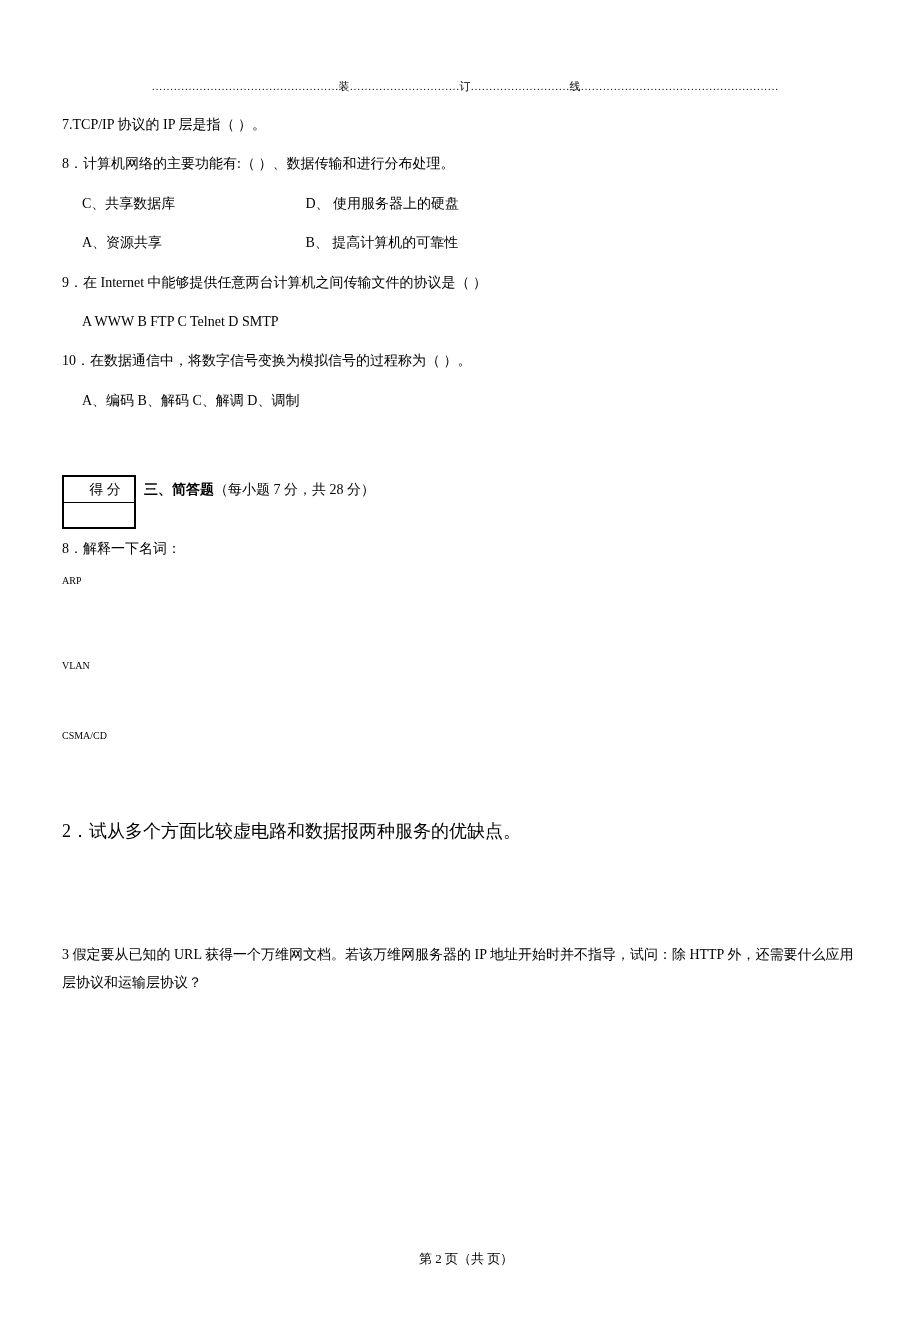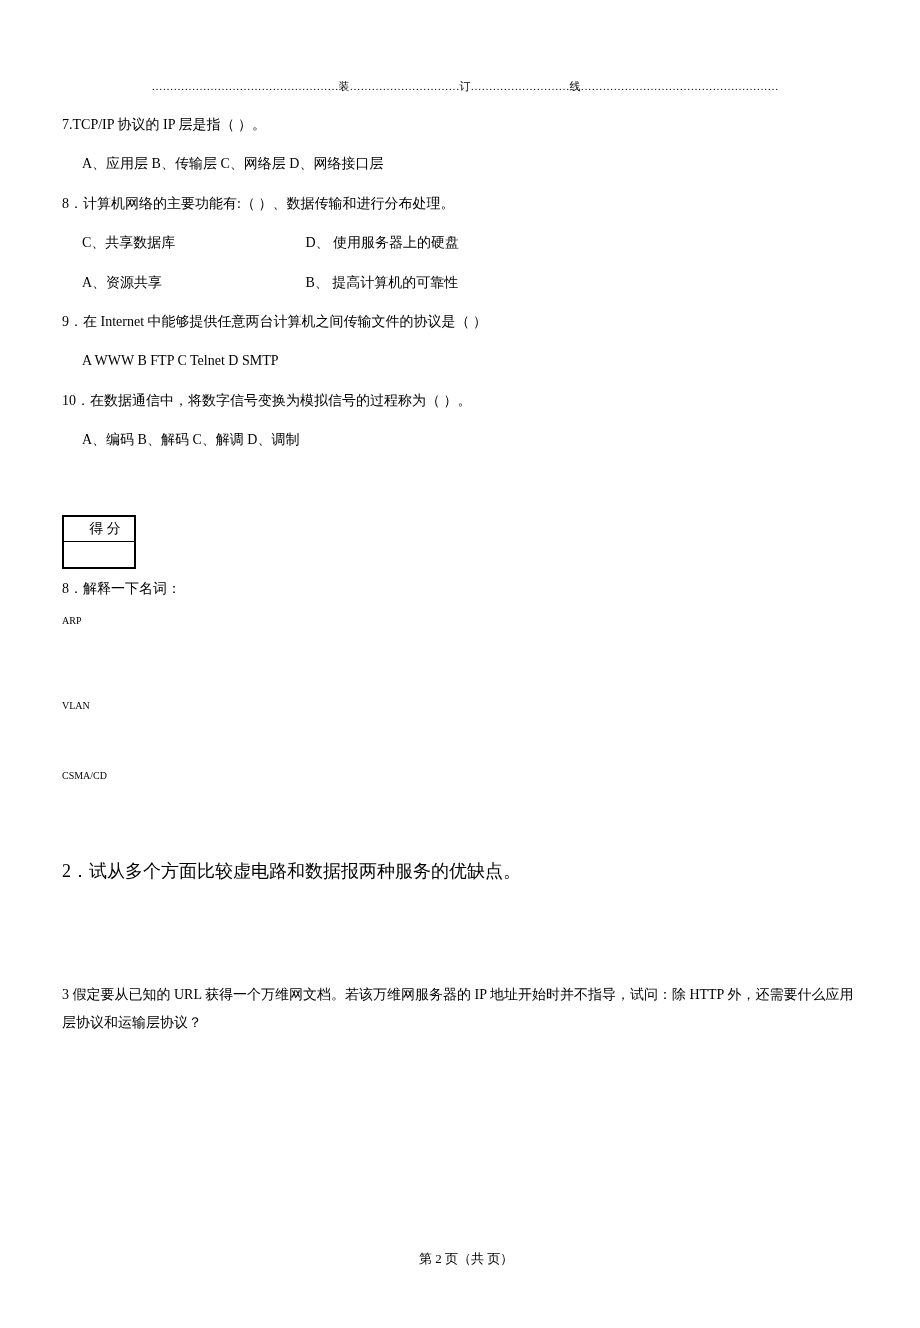--- a/index.html
+++ b/index.html
@@ -80,23 +80,20 @@
 
 <div class="binding-line">
   <span>……………………………………………</span><span>装</span><span>…………………………</span><span>订</span><span>………………………</span><span>线</span><span>………………………………………………</span>
 </div>
 
 <div class="content">
 
   <div class="question-line">
     <span>7.TCP/IP 协议的 IP 层是指（   ）。</span>
   </div>
-  <div class="question-line indent">
-    <span>A、应用层   B、传输层   C、网络层   D、网络接口层</span>
-  </div>
 
   <div class="question-line">
     <span>8．计算机网络的主要功能有:（    ）、数据传输和进行分布处理。</span>
   </div>
   <div class="question-line indent">
     <span class="opt-gap" style="width:220px;">C、共享数据库</span>
     <span>D、 使用服务器上的硬盘</span>
   </div>
   <div class="question-line indent">
     <span class="opt-gap" style="width:220px;">A、资源共享</span>
@@ -121,20 +118,23 @@
     <table class="score-box">
       <tbody>
           <tr>
             <td>得  分</td>
           </tr>
       <tr>
             <td></td>
           </tr>
     </tbody>
       </table>
+    <div class="section-title">
+      <b>三、简答题</b><span>（每小题 7 分，共 28 分）</span>
+    </div>
   </div>
 
   <div class="q-block" style="margin-top:6px;">
     <span>8．解释一下名词：</span>
   </div>
   <div class="term">ARP</div>
   <div class="term" style="margin-bottom:55px;">VLAN</div>
   <div class="term">CSMA/CD</div>
 
   <div class="bigq">

